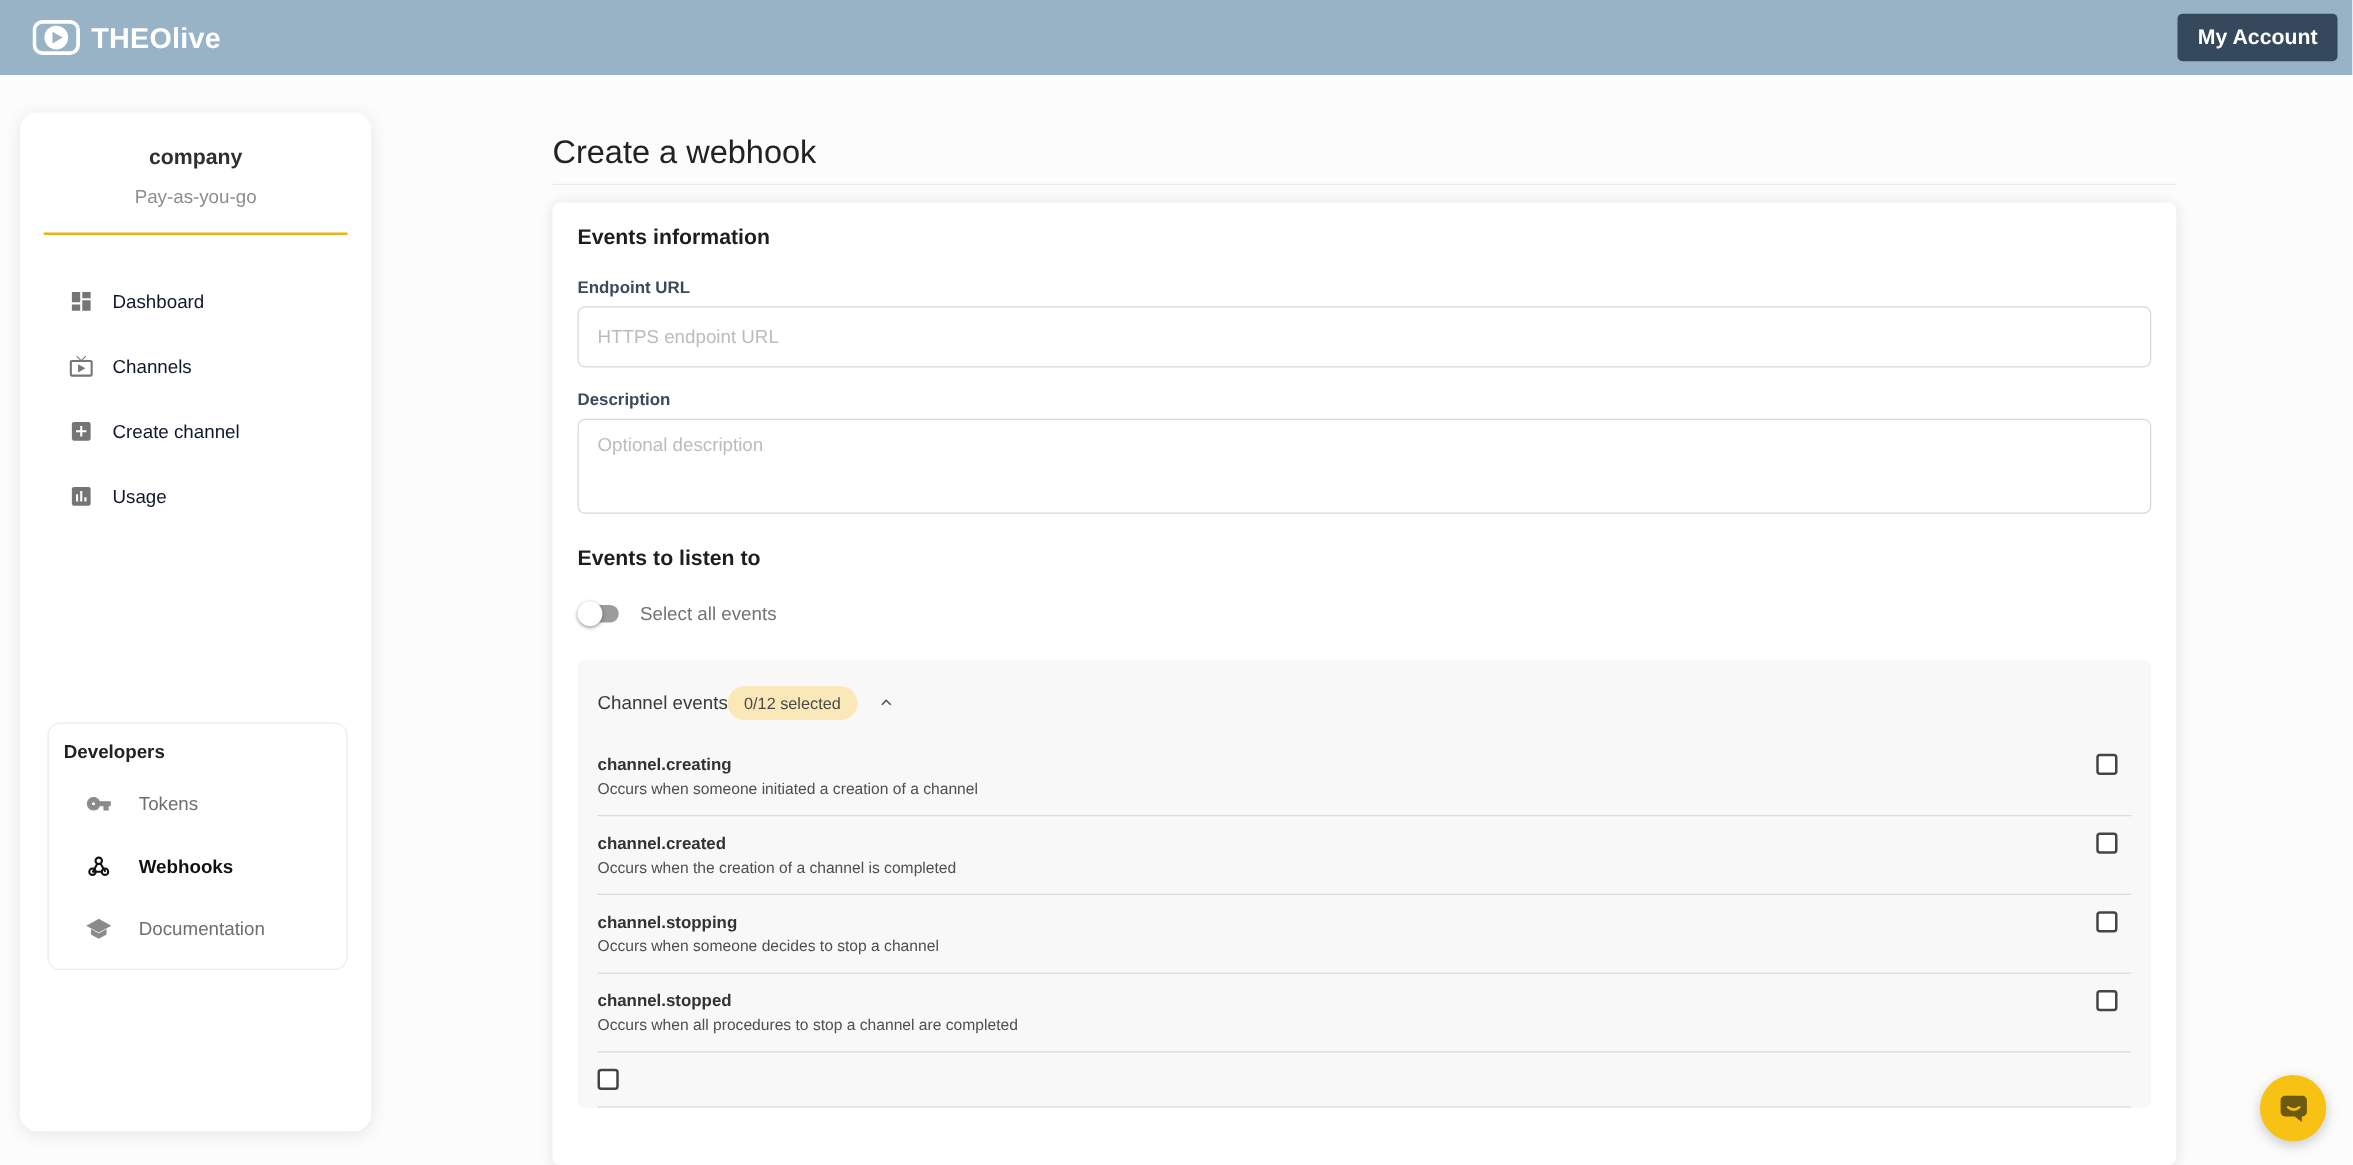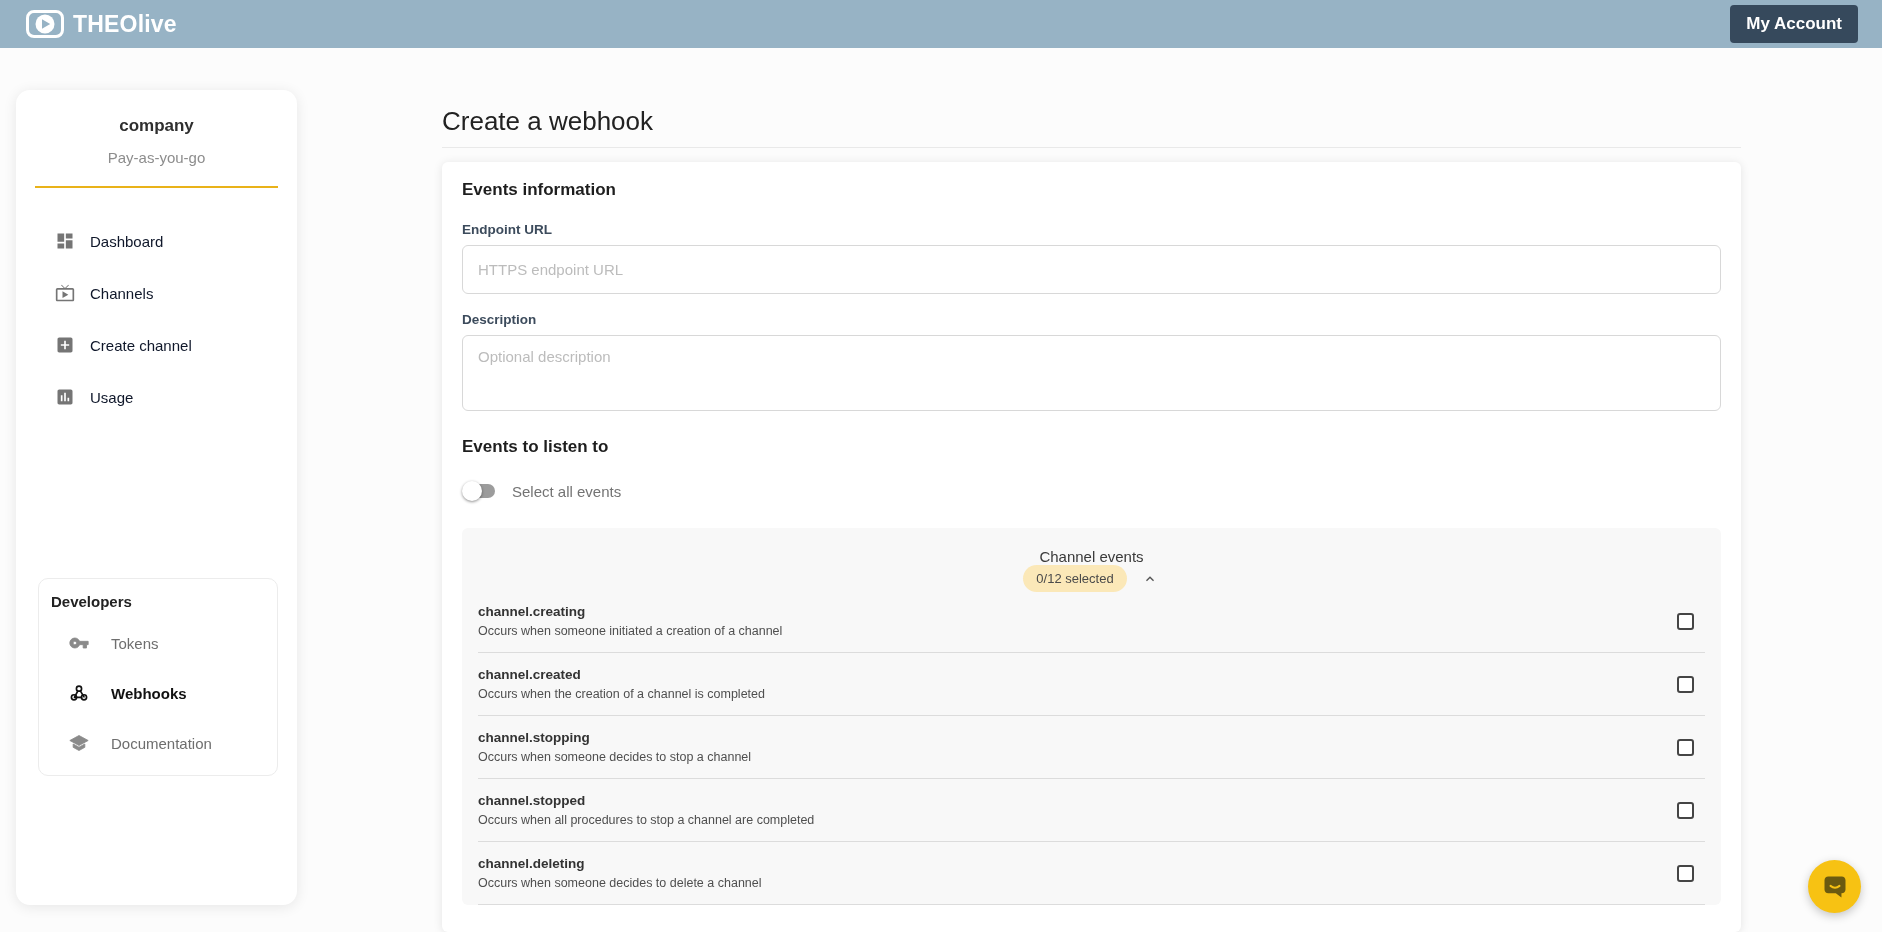--- a/index.html
+++ b/index.html
@@ -6,23 +6,23 @@
   html,body { margin:0; padding:0; }
   body {
     width:1882px; height:932px; overflow:hidden; position:relative;
     background:#fcfcfc;
     font-family:"Liberation Sans", sans-serif;
     -webkit-font-smoothing:antialiased;
   }
 
   
   .topbar {
-    height:48px; background:#97b3c5;
+    height:60px; background:#97b3c5;
     display:flex; align-items:center; justify-content:space-between;
-    padding:0 24px 0 26px;
+    padding:0 12px 0 26px;
   }
   .brand { display:flex; align-items:center; gap:9px; color:#fff; }
   .brand-text { font-size:23px; font-weight:600; letter-spacing:.2px; }
   .account-btn {
     background:#36495c; color:#fff; border:none; border-radius:4px;
     font-family:inherit; font-size:17px; font-weight:700;
     padding:9px 16px; cursor:pointer;margin-left:22px;
   }
 
   
@@ -86,29 +86,29 @@
   input::placeholder, textarea::placeholder { color:#bcbcbc; }
 
   .events-title { margin-top:26px; }
   .toggle-row { display:flex; align-items:center; gap:16px; margin-top:24px; }
   .switch { position:relative; width:34px; height:20px; cursor:pointer; flex:0 0 auto; }
   .switch .track { position:absolute; left:3px; top:3px; width:30px; height:14px; background:#9c9c9c; border-radius:7px; }
   .switch .knob { position:absolute; left:0; top:0; width:20px; height:20px; background:#fff; border-radius:50%; box-shadow:0 1px 3px rgba(0,0,0,.45); }
   .toggle-label { font-size:15px; color:#737373; }
 
   .events-panel { margin-top:27px; background:#f8f8f8; border-radius:6px; padding:20px 16px 0; }
-  .panel-header { display:flex; align-items:center; justify-content:space-between; height:28px;flex-direction:column; }
+  .panel-header { display:flex; align-items:center; justify-content:flex-start; height:28px; }
   .panel-title { font-size:15px; color:#3a3a3a; }
   .panel-right { display:flex; align-items:center; gap:13px; }
   .badge { background:#fbe8b8; color:#4a4a4a; font-size:13px; padding:6px 13px; border-radius:14px; line-height:15px; }
   .chevron-btn { background:none; border:none; padding:2px; cursor:pointer; display:flex; align-items:center; }
 
   .event-rows { margin-top:14px; }
   .event-row {
-    display:flex; align-items:center; justify-content:space-between;
+    display:flex; align-items:flex-start; justify-content:space-between;
     padding:13px 0; border-bottom:1px solid #dcdcdc;
   }
   .event-name { font-size:13.5px; font-weight:700; color:#333; line-height:17px; }
   .event-desc { font-size:12.5px; color:#4f4f4f; margin-top:4px; line-height:15px; }
   .checkbox {
     width:17px; height:17px; border:2px solid #454545; border-radius:3px;
     background:#fff; margin-right:11px; cursor:pointer; flex:0 0 auto;
   }
 
   
@@ -277,24 +277,20 @@
           <span class="checkbox"></span>
         </div>
         <div class="event-row">
           <div>
             <div class="event-name">channel.stopped</div>
             <div class="event-desc">Occurs when all procedures to stop a channel are completed</div>
           </div>
           <span class="checkbox"></span>
         </div>
         <div class="event-row">
-          <div>
-            <div class="event-name">channel.deleting</div>
-            <div class="event-desc">Occurs when someone decides to delete a channel</div>
-          </div>
           <span class="checkbox"></span>
         </div>
       </div>
     </div>
   </section>
 </main>
 
 <button class="chat-fab">
   <span style="display:flex;">
     <svg width="30" height="30" viewBox="0 0 24 24">

